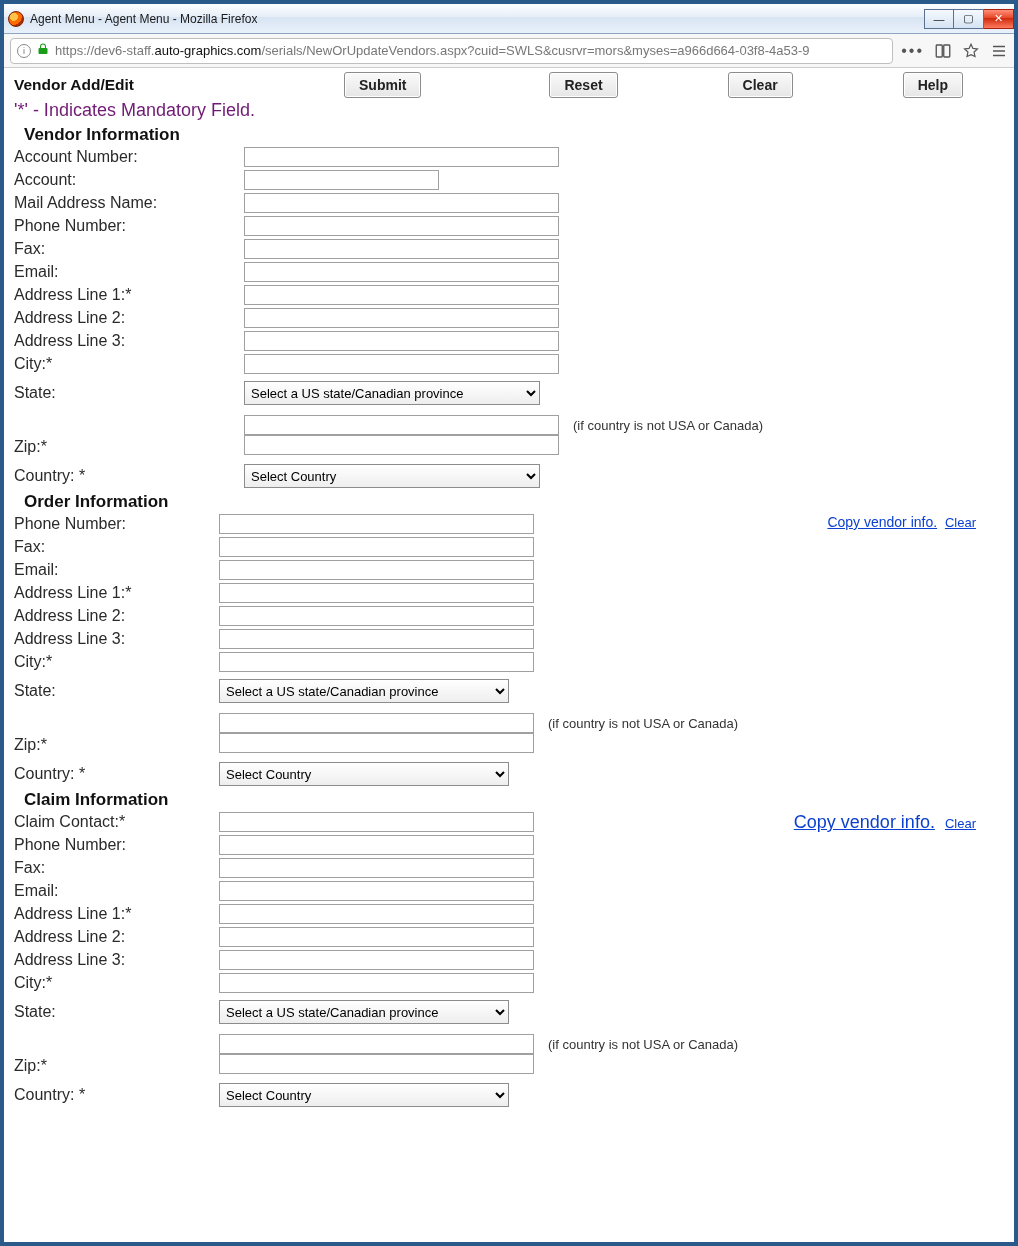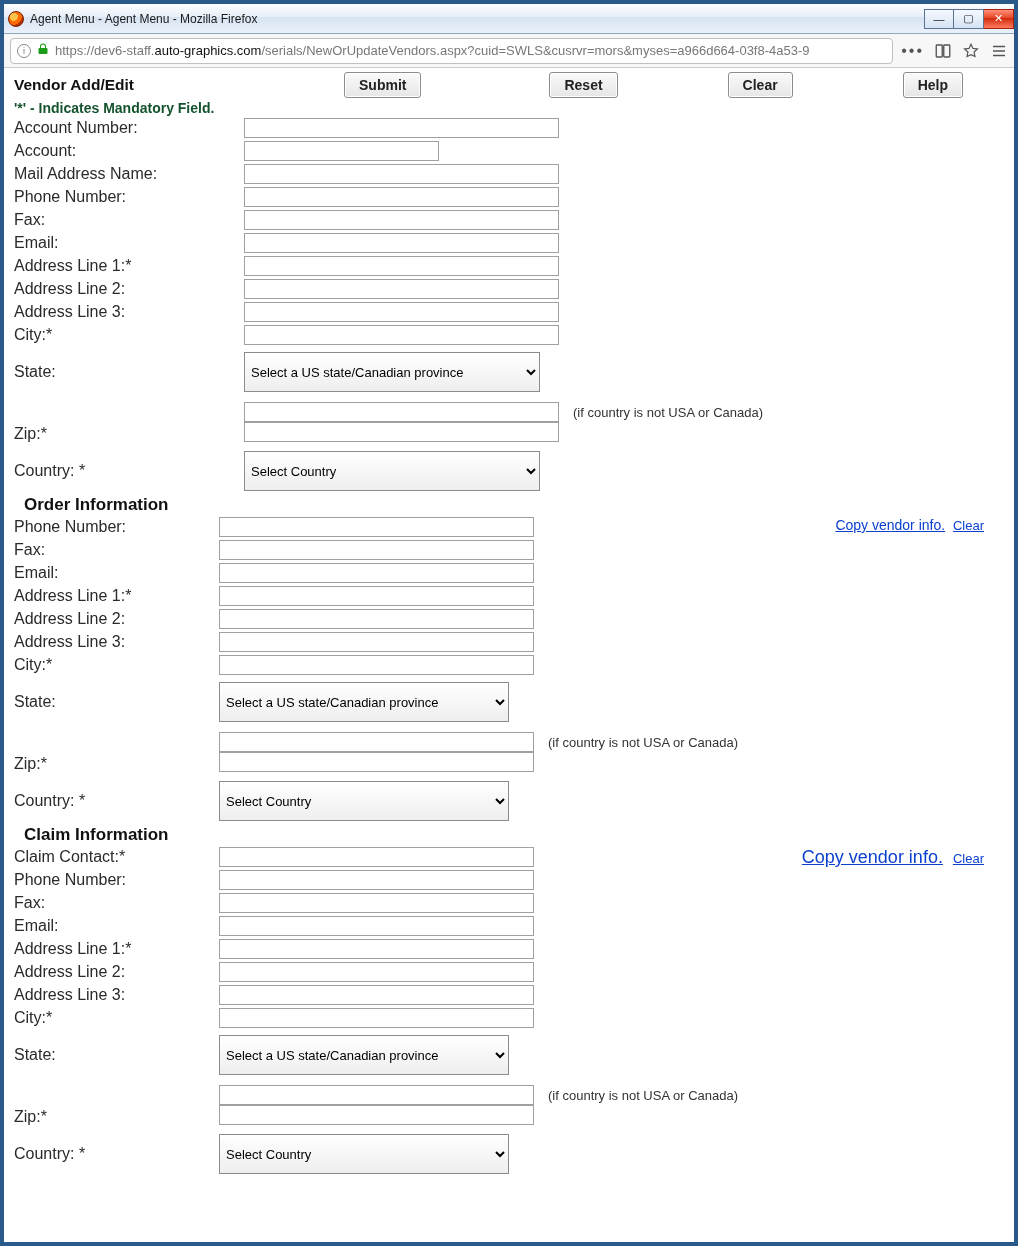--- a/index.html
+++ b/index.html
@@ -72,50 +72,50 @@
   .menu-icon, .star-icon { width:18px; height:18px; display:inline-block; color:#555;}
   
   .viewport {
     position:absolute; left:0; right:0; top:64px; bottom:0;
     background:#fff;
     display:flex;
   }
   .page {
     flex:1 1 auto;
     overflow-y:scroll;
-    padding:4px 12px 10px 10px;
+    padding:4px 20px 10px 10px;
     font-size:15px; color:#333;
   }
   .toolbar-row {
     display:flex; align-items:center;
     gap:0; margin-bottom:2px;
   }
   .toolbar-row .title-area { width:330px; font-weight:bold; color:#111; font-size:15.5px; }
   .greybtn {
     font-size:14px; font-weight:bold; color:#222;
     background: linear-gradient(#fafafa,#e6e6e6);
     border:1px solid #8c8c8c; border-radius:3px;
     padding:4px 14px;
     box-shadow: inset 0 0 0 1px #fff;
   }
-  .redline { color:#14532d; font-size:14px; margin:2px 0 0 0;font-weight:bold;}
+  .redline { color:#701a75; font-size:18px; margin:2px 0 0 0;}
   .section-head { font-weight:bold; color:#111; font-size:17px; margin:4px 0 0 10px; }
   .form-row {
     display:flex; align-items:center;
     margin:0; min-height:23px;
   }
   .form-row .lbl { width:230px; font-size:16px; color:#2a2a2a; }
   .form-row.short-row .lbl { width:205px; }
   .txt {
     border:1px solid #a0a0a0; background:#fff; height:20px;
     width:315px; font-size:14px; padding:0 2px;
   }
   .txt.mid { width:195px; }
   .sel {
-    border:1px solid #8c8c8c; height:40px;
+    border:1px solid #8c8c8c; height:24px;
     font-size:13px; padding:0 2px;
     background: linear-gradient(#fff,#eee);
   }
   .sel.wide { width:296px; }
   .hint { font-size:13px; color:#333; margin-left:14px; }
   .links-cell {
     position:absolute; right:18px;
     font-size:14px;
   }
   .links-cell a, .links-cell2 a { color:#0b3fcf; }
@@ -187,20 +187,21 @@
 
       <div class="toolbar-row">
         <div class="title-area">Vendor Add/Edit</div>
         <button class="greybtn" style="margin-right:128px">Submit</button>
         <button class="greybtn" style="margin-right:110px">Reset</button>
         <button class="greybtn" style="margin-right:110px">Clear</button>
         <button class="greybtn">Help</button>
       </div>
       <div class="redline">'*' - Indicates Mandatory Field.</div>
 
+      <div class="section-head">Vendor Information</div>
       <div class="group">
         <div class="form-row">
             <div class="lbl">Account Number:</div>
             <input class="txt" style="">
           </div>
         <div class="form-row">
             <div class="lbl">Account:</div>
             <input class="txt mid" style="">
           </div>
         <div class="form-row">

